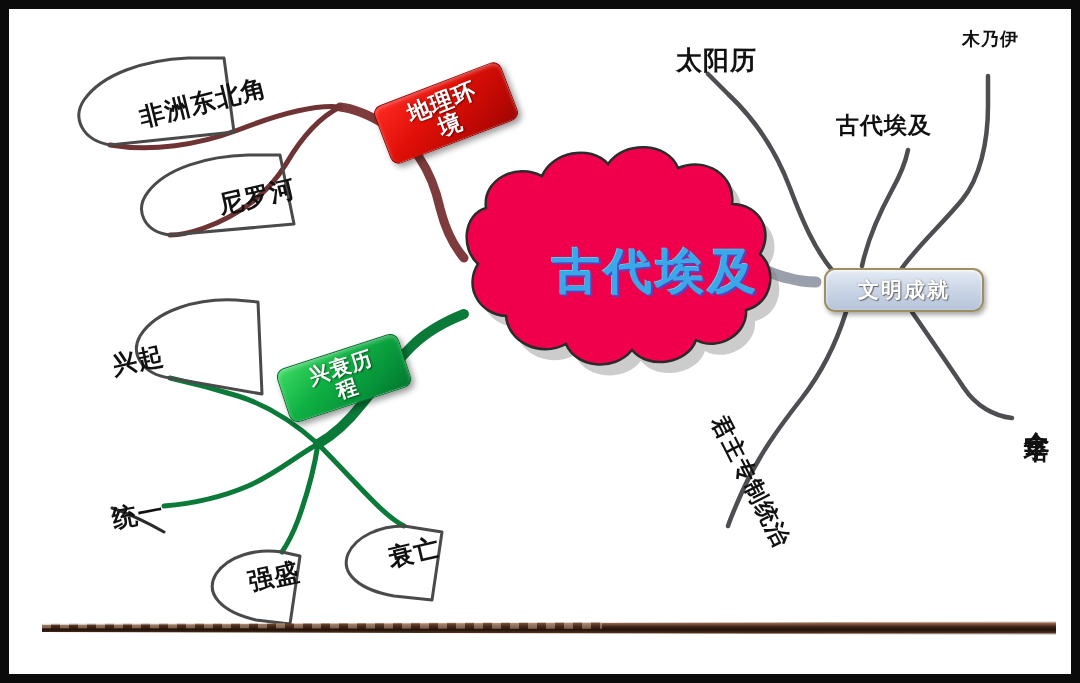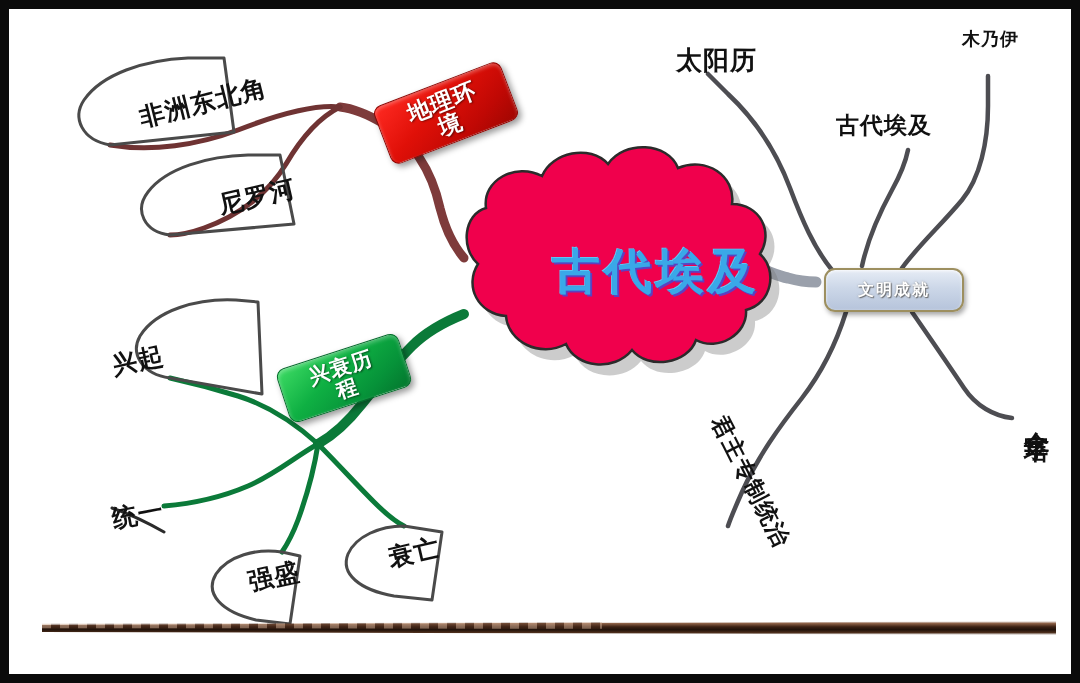--- a/index.html
+++ b/index.html
@@ -86,27 +86,27 @@
     font-size:21px;
     letter-spacing:1px;
     padding:0 6px;
   }
   #box-rise span{
     display:block;width:80px;text-align:center;
     line-height:1.05;
     word-break:break-all;
   }
   #box-civ{
-    left:812px;top:256px;width:140px;height:44px;
+    left:812px;top:256px;width:160px;height:44px;
     border-radius:11px;
     background:linear-gradient(180deg,#e6ecf5 0%,#ccd7e8 45%,#b6c4db 100%);
     border:2px solid #9d8f5f;
     box-shadow:2px 3px 5px rgba(0,0,0,.35), inset 0 1px 3px rgba(255,255,255,.85);
     color:#ffffff;
-    font-size:16px;
+    font-size:21px;
     letter-spacing:2px;
     text-shadow:1px 1px 1px rgba(90,90,90,.85), 0 0 2px rgba(120,120,120,.7);
   }
 
   
   #lbl-africa   {left:126px; top:78px;  font-size:25px; transform:rotate(-14deg);}
   #lbl-nile     {left:206px; top:172px; font-size:25px; transform:rotate(-13deg);}
   #lbl-qixing   {left:100px; top:336px; font-size:25px; transform:rotate(-12deg);}
   #lbl-tongyi   {left:100px; top:490px; font-size:25px; transform:rotate(-11deg);}
   #lbl-qiangsheng{left:236px;top:552px; font-size:25px; transform:rotate(-12deg);}

